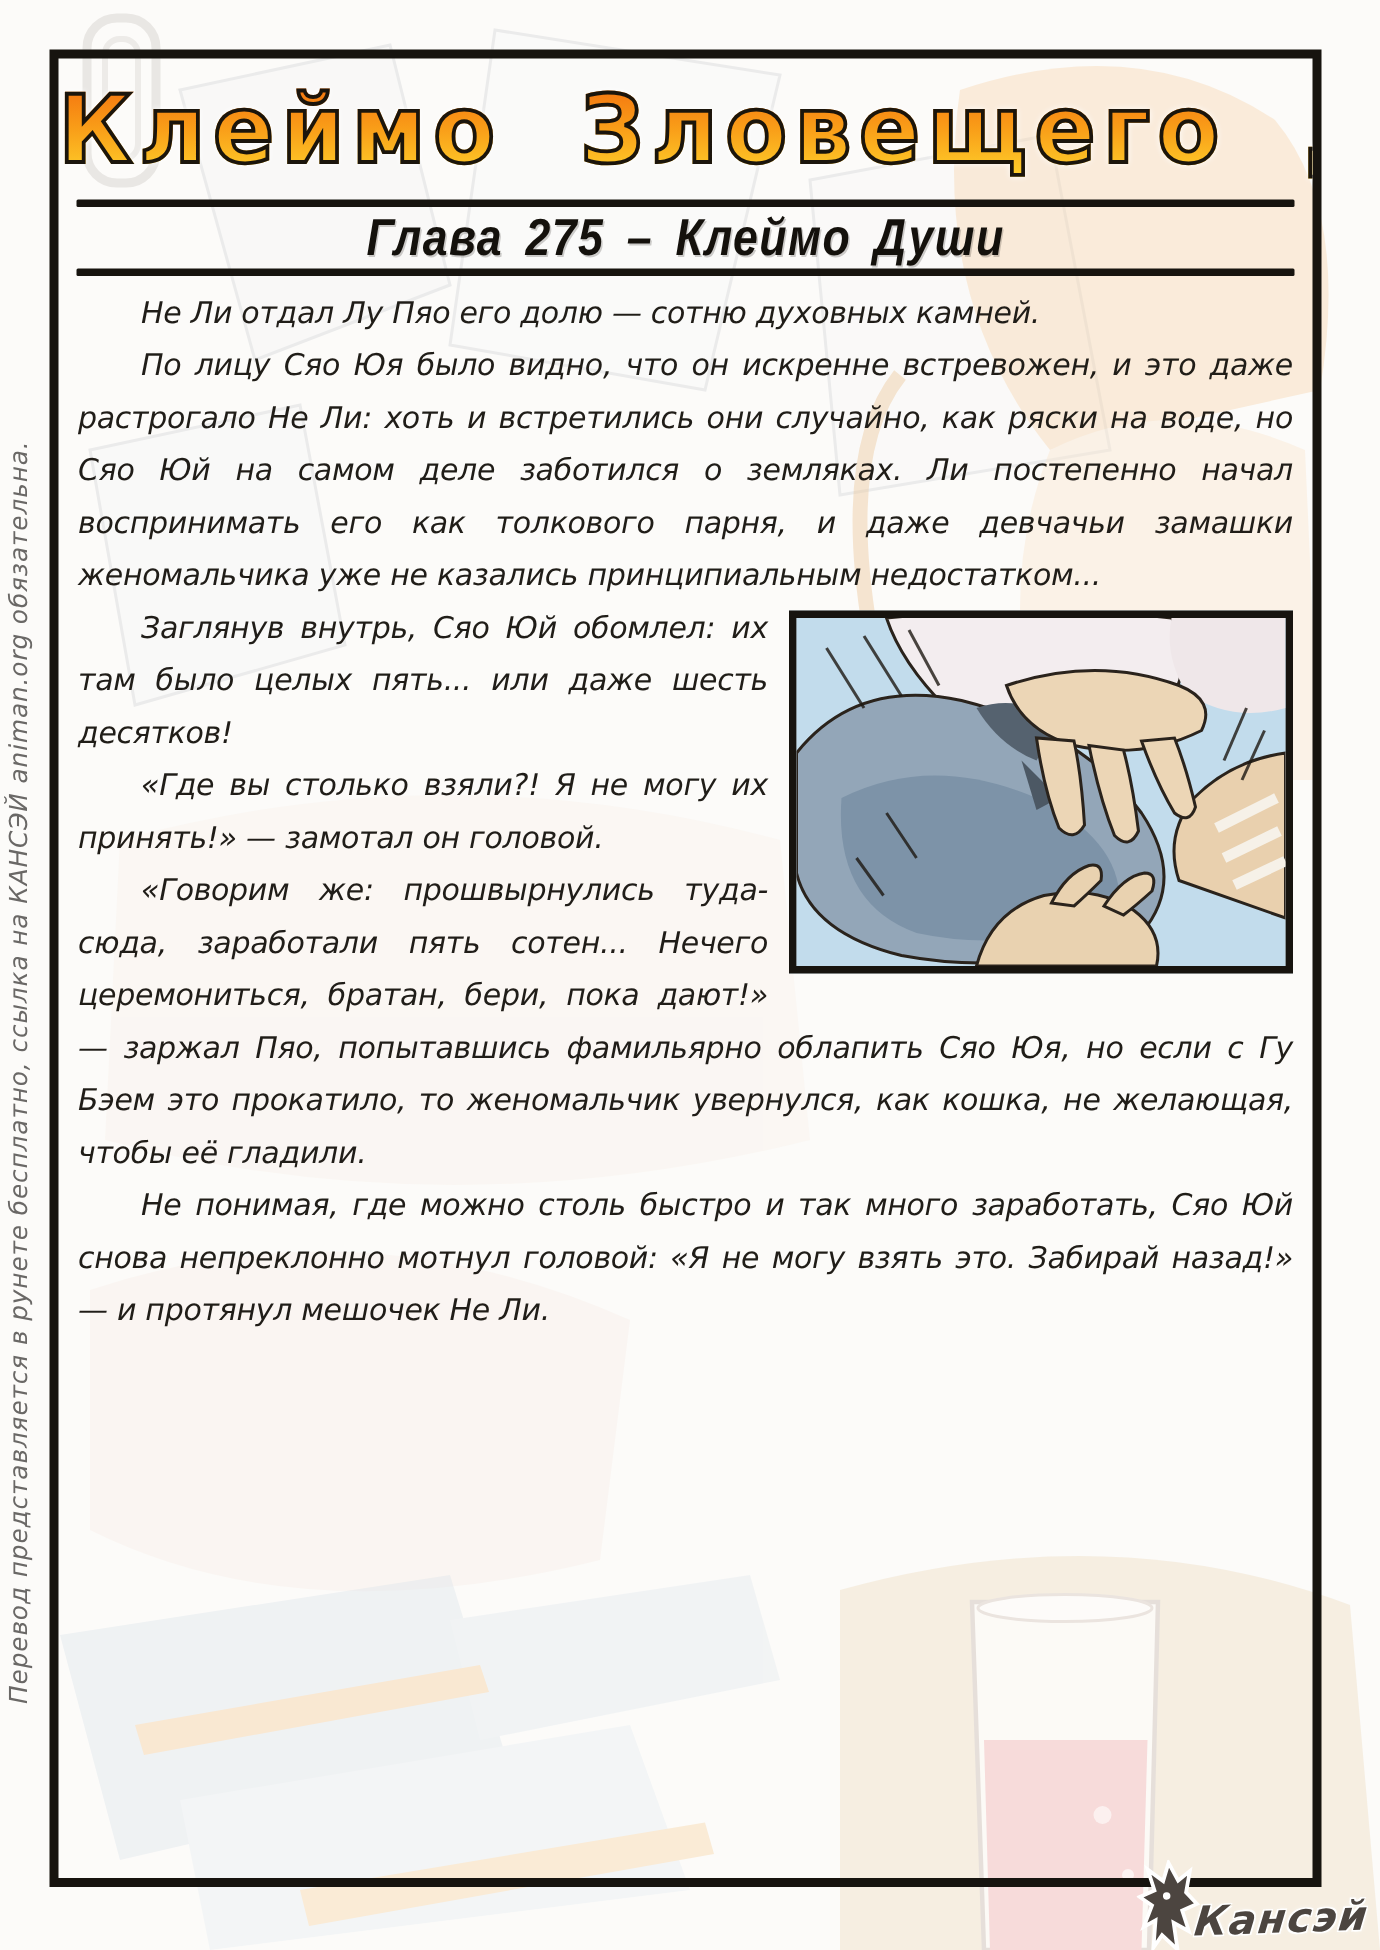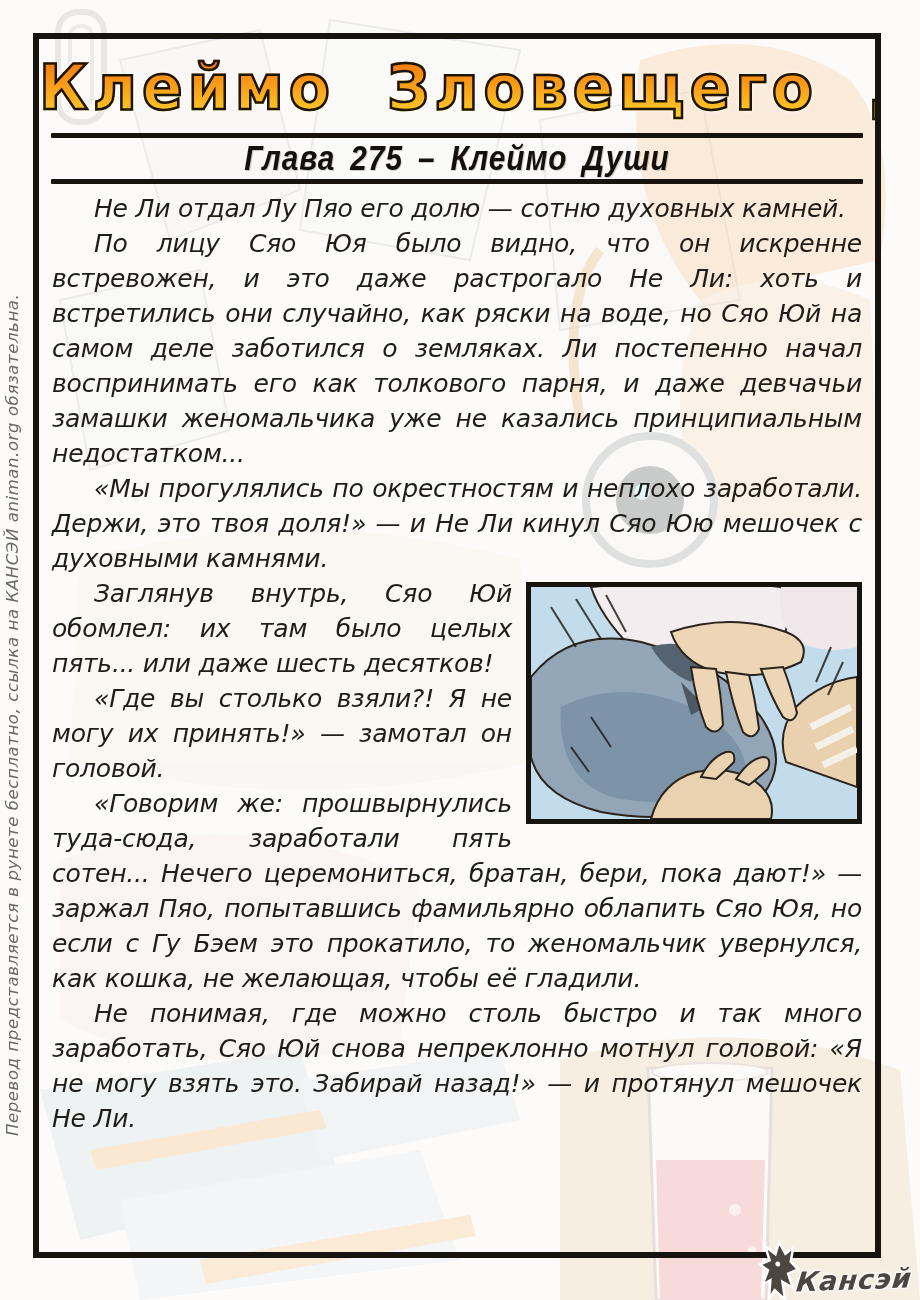--- a/index.html
+++ b/index.html
@@ -46,21 +46,21 @@
     letter-spacing:1px;
     word-spacing:6px;
     transform:scaleY(1.12) scaleX(.96);
     text-shadow:1px 1px 0 #14110c33;
     font-family:"Liberation Sans",sans-serif;
     font-style:italic;
     padding:1px 0 0 0;
   }
   .body-text{
     padding:7px 13px 0 13px;
-    font-size:25px;
+    font-size:20px;
     line-height:35px;
     color:#201d18;
     text-align:justify;
     font-style:italic;
     letter-spacing:-0.2px;
   }
   .body-text p{margin:0;text-indent:42px;}
   .panel-wrap{
     float:right;
     width:326px;height:232px;
@@ -161,21 +161,20 @@
 
     <div class="rule top"></div>
 
     <div class="chapter-heading">Глава 275 – Клеймо Души</div>
 
     <div class="rule"></div>
 
     <div class="body-text">
       <p>Не Ли отдал Лу Пяо его долю — сотню духовных камней.</p>
       <p>По лицу Сяо Юя было видно, что он искренне встревожен, и это даже растрогало Не Ли: хоть и встретились они случайно, как ряски на воде, но Сяо Юй на самом деле заботился о земляках. Ли постепенно начал воспринимать его как толкового парня, и даже девчачьи замашки женомальчика уже не казались принципиальным недостатком...</p>
-      <p>«Мы прогулялись по окрестностям и неплохо заработали. Держи, это твоя доля!» — и Не Ли кинул Сяо Юю мешочек с духовными камнями.</p>
 
       <div class="panel-wrap">
         <svg viewBox="0 0 326 232" xmlns="http://www.w3.org/2000/svg">
           <rect width="326" height="232" fill="#c2dcec"></rect>
 
           <path d="M60 0 Q160 -10 250 0 Q270 30 240 70 Q160 90 100 60 Q70 30 60 0 Z" fill="#f3edef" stroke="#2a231c" stroke-width="2"></path>
           <path d="M250 0 L326 0 L326 60 Q290 70 260 50 Q245 25 250 0 Z" fill="#efe7e9"></path>
 
           <path d="M0 90 Q40 40 110 55 Q190 75 230 130 Q260 175 230 210 Q150 240 70 225 Q10 210 0 170 Z" fill="#93a6b8" stroke="#2a231c" stroke-width="2"></path>
           <path d="M30 120 Q90 90 160 120 Q220 150 215 195 Q150 225 80 210 Q25 190 30 120 Z" fill="#7d93a8"></path>

